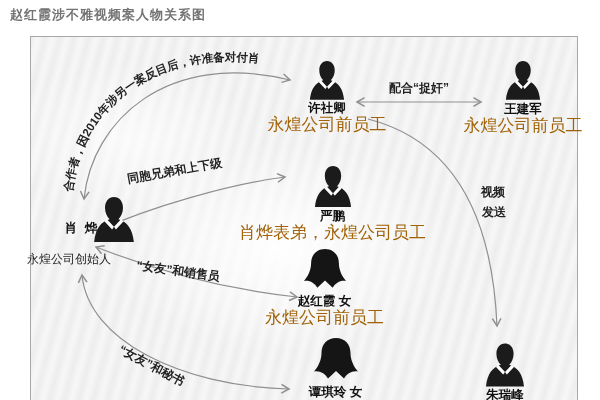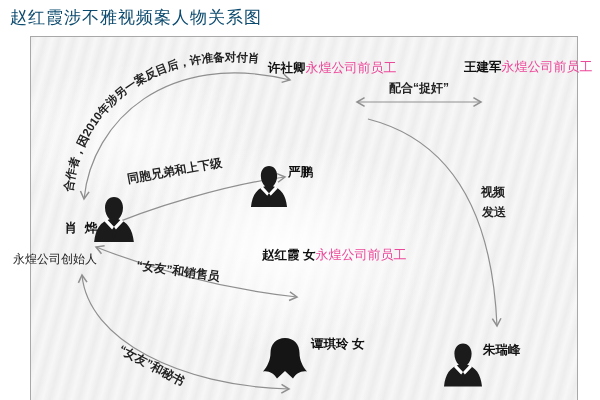--- a/index.html
+++ b/index.html
@@ -1,38 +1,38 @@
 <!DOCTYPE html>
 <html><head>
 <meta charset="utf-8">
 <style>
   html,body{margin:0;padding:0;}
   body{
     width:600px;height:400px;position:relative;overflow:hidden;background:#fff;
     font-family:"Liberation Sans","DejaVu Sans",sans-serif;color:#111;
   }
   .title{
-    position:absolute;left:10px;top:6px;font-size:17px;font-weight:normal;
-    color:#0c4a6e;letter-spacing:1px;white-space:nowrap;
+    position:absolute;left:10px;top:6px;font-size:13px;font-weight:bold;
+    color:#737373;letter-spacing:1px;white-space:nowrap;
   }
   .panel{
     position:absolute;left:30px;top:36px;width:546px;height:364px;
     border:1px solid #a8a8a8;border-bottom:none;
     background:
       radial-gradient(ellipse 230px 140px at 46% 58%, rgba(255,255,255,.95), rgba(255,255,255,0) 75%),
       radial-gradient(ellipse 180px 110px at 18% 28%, rgba(255,255,255,.65), rgba(255,255,255,0) 70%),
       repeating-linear-gradient(105deg, #ededed 0px, #f7f7f7 7px, #ededed 14px);
   }
   .overlay{position:absolute;left:0;top:0;width:600px;height:400px;pointer-events:none;}
-  .person{position:absolute;display:flex;}
+  .person{position:absolute;display:flex;flex-direction:column;align-items:center;}
   .person .name{font-size:12.5px;font-weight:bold;color:#111;white-space:nowrap;margin-top:1px;line-height:1.15;}
-  .person .desc{font-size:13px;color:#ec4899;white-space:nowrap;line-height:1.2;}
+  .person .desc{font-size:17px;color:#a16207;white-space:nowrap;line-height:1.2;}
   .abs{position:absolute;white-space:nowrap;}
   .name-abs{font-size:12.5px;font-weight:bold;color:#111;text-align:center;letter-spacing:2px;}
-  .desc-abs{font-size:12px;color:#1c1c1c;text-align:left;}
+  .desc-abs{font-size:12px;color:#1c1c1c;text-align:right;}
   svg text{fill:#222;}
   .rel-label{font-size:12px;font-weight:bold;}
   .rel-label-small{font-size:11.5px;font-weight:bold;}
 </style>
 </head>
 <body>
 
 <svg width="0" height="0" style="position:absolute" aria-hidden="true">
   <defs>
     <symbol id="male-av" viewBox="0 0 40 44">
@@ -102,31 +102,32 @@
     </svg>
   <div class="abs name-abs" style="left:40px;top:220px;width:84px;">肖 烨</div>
   <div class="abs desc-abs" style="left:13px;top:251px;width:98px;">永煌公司创始人</div>
 </div>
 
 <div class="person" style="left:250px;top:164px;width:165px;">
   <svg width="38" height="44">
       <use href="#male-av"></use>
     </svg>
   <div class="name">严鹏</div>
+  <div class="desc">肖烨表弟，永煌公司员工</div>
 </div>
 
 <div class="person" style="left:262px;top:247px;width:125px;">
   <svg width="50" height="46">
       <use href="#female-av"></use>
     </svg>
   <div class="name">赵红霞 女</div>
   <div class="desc">永煌公司前员工</div>
 </div>
 
-<div class="person" style="left:259px;top:336px;width:125px;">
+<div class="person" style="left:273px;top:336px;width:125px;">
   <svg width="52" height="48">
       <use href="#female-av"></use>
     </svg>
   <div class="name">谭琪玲 女</div>
 </div>
 
 <div class="person" style="left:443px;top:342px;width:124px;">
   <svg width="40" height="45">
       <use href="#male-av"></use>
     </svg>

